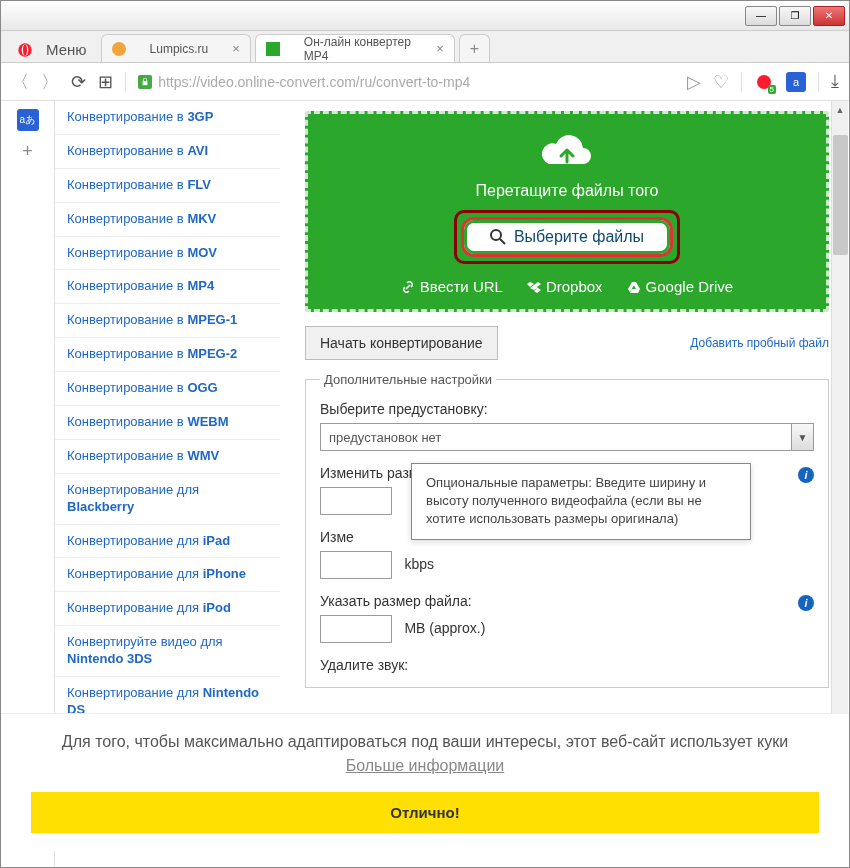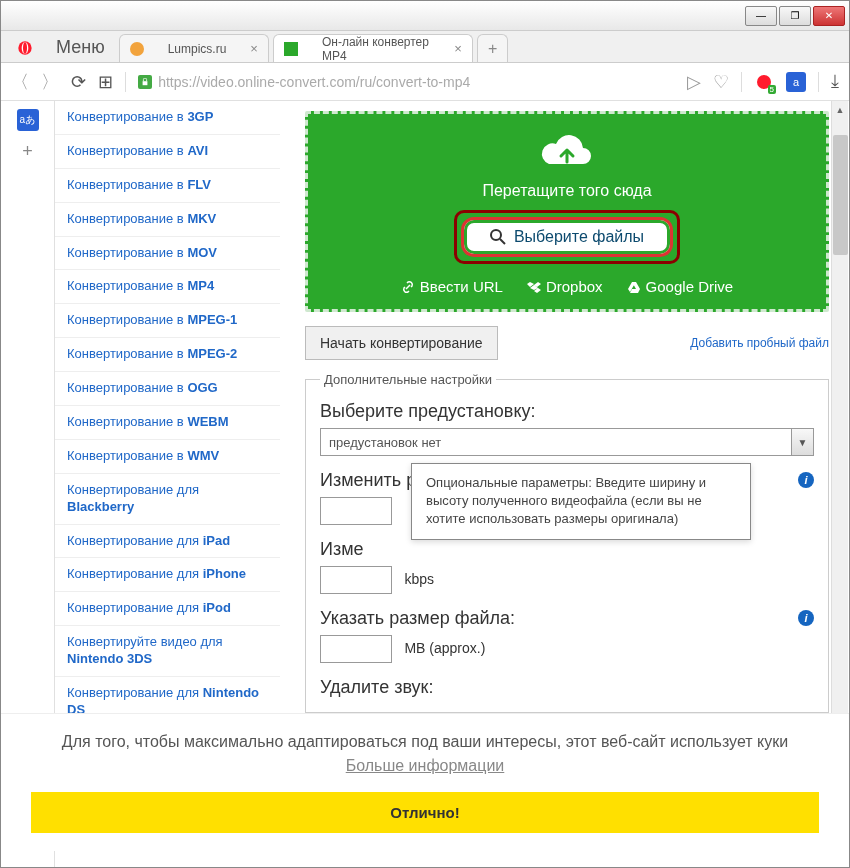--- a/index.html
+++ b/index.html
@@ -2,21 +2,21 @@
 <html><head>
 <meta charset="utf-8">
 <style>
 *{box-sizing:border-box;margin:0;padding:0;font-family:"Segoe UI",Arial,sans-serif}
 body{background:#fff;width:850px;height:868px;overflow:hidden}
 .window{width:850px;height:868px;border:1px solid #888;background:#fff;position:relative}
 .titlebar{height:30px;background:linear-gradient(#fff,#e8e8e8);border-bottom:1px solid #ccc;display:flex;justify-content:flex-end;align-items:center;padding:0 4px;gap:2px}
 .winbtn{width:32px;height:20px;border:1px solid #888;background:linear-gradient(#f8f8f8,#ddd);display:flex;align-items:center;justify-content:center;font-size:10px;border-radius:2px}
 .winbtn.close{background:linear-gradient(#e77,#c33);color:#fff;border-color:#a22}
 .tabbar{height:32px;background:#f0f0f0;display:flex;align-items:flex-end;padding:0 6px;border-bottom:1px solid #ccc}
-.omenu{display:flex;align-items:center;gap:23px;padding:4px 10px;font-size:18px;color:#555}
+.omenu{display:flex;align-items:center;gap:13px;padding:4px 10px;font-size:15px;color:#555}
 .omenu svg{width:16px;height:16px}
 .tab{height:28px;background:#fff;border:1px solid #ccc;border-bottom:none;border-radius:6px 6px 0 0;display:flex;align-items:center;padding:0 10px;gap:24px;font-size:12px;color:#555;margin-left:4px;max-width:200px}
 .tab.inactive{background:#f5f5f5}
 .tab .favicon{width:14px;height:14px;flex-shrink:0}
 .tab .x{margin-left:auto;color:#888;font-size:13px}
 .tab .plus{color:#888;font-size:16px}
 .addrbar{height:38px;display:flex;align-items:center;padding:0 10px;gap:12px;border-bottom:1px solid #e0e0e0}
 .addrbar .nav{color:#999;font-size:18px}
 .addrbar .nav.enabled{color:#555}
 .url{flex:1;display:flex;align-items:center;gap:6px;color:#aaa;font-size:14px}
@@ -36,21 +36,21 @@
 .selectbtn{background:#fff;color:#0c4a6e;padding:8px 26px;font-size:16px;display:inline-flex;align-items:center;gap:8px;border:3px solid #d33;border-radius:13px;box-shadow:0 0 0 3px #2ba82b inset}
 .selectwrap{display:inline-block;padding:4px;border:3px solid #8b0000;border-radius:10px}
 .dropzone .links{display:flex;justify-content:center;gap:24px;margin-top:14px;font-size:15px}
 .dropzone .links span{display:inline-flex;align-items:center;gap:5px}
 .row1{display:flex;align-items:center;margin-top:14px;gap:20px}
 .startbtn{background:#f0f0f0;border:1px solid #bbb;padding:8px 14px;font-size:14px;color:#333}
 .trial{margin-left:auto;font-size:12px;color:#2068c8}
 .fieldset{border:1px solid #ccc;margin-top:12px;padding:14px 14px 0}
 .fieldset legend{font-size:13px;color:#555;padding:0 4px}
 .frow{margin-bottom:14px;position:relative}
-.frow label{display:block;font-size:18px;color:#333;margin-bottom:6px}
+.frow label{display:block;font-size:14px;color:#333;margin-bottom:6px}
 .preset{width:100%;height:28px;border:1px solid #999;background:#fff;display:flex;align-items:center;padding:0 8px;font-size:13px;color:#555;position:relative}
 .preset .dd{position:absolute;right:0;top:0;width:22px;height:26px;border-left:1px solid #999;background:linear-gradient(#f8f8f8,#ddd);display:flex;align-items:center;justify-content:center;font-size:10px}
 .smallinput{width:72px;height:28px;border:1px solid #999;background:#fff;display:inline-block;vertical-align:middle}
 .unit{font-size:14px;color:#333;margin-left:8px}
 .info{position:absolute;right:0;top:2px;width:16px;height:16px;border-radius:50%;background:#1565c0;color:#fff;font-size:11px;font-weight:700;display:flex;align-items:center;justify-content:center;font-style:italic}
 .tooltip{position:absolute;top:462px;left:410px;width:340px;background:#fff;border:1px solid #888;padding:10px 14px;font-size:13px;color:#444;text-align:left;line-height:1.4;z-index:50;box-shadow:0 2px 6px rgba(0,0,0,.15)}
 .cookiebar{position:absolute;bottom:16px;left:0;right:0;background:#fff;padding:16px 30px 18px;text-align:center;border-top:1px solid #eee}
 .cookiebar p{font-size:16px;color:#555;line-height:1.5}
 .cookiebar a{color:#888;text-decoration:underline}
 .okbtn{width:100%;background:#ffe000;border:none;padding:12px;font-size:15px;font-weight:700;color:#333;margin-top:14px}
@@ -148,21 +148,21 @@
       <a><span>Конвертирование для </span><span class="bold">Nintendo DS</span></a>
       <a><span>Конвертирование для </span><span class="bold">PS3</span></a>
     </div>
 
     <div class="main">
       <div class="dropzone">
         <svg class="cloud" width="56" height="40" viewBox="0 0 56 40">
             <path d="M44 16a14 14 0 0 0-27-4A10 10 0 0 0 10 32h34a8 8 0 0 0 0-16z" fill="#fff"></path>
             <path d="M28 30V18m0 0l-6 6m6-6l6 6" stroke="#2ba82b" stroke-width="3" fill="none" stroke-linecap="round"></path>
           </svg>
-        <div class="dtxt">Перетащите того сюда</div>
+        <div class="dtxt">Перетащите файлы того</div>
         <span class="selectwrap">
           <span class="selectbtn">
             <svg width="16" height="16" viewBox="0 0 16 16">
                 <circle cx="6" cy="6" r="5" stroke="#333" stroke-width="2" fill="none"></circle>
                 <line x1="10" y1="10" x2="15" y2="15" stroke="#333" stroke-width="2"></line>
               </svg>
             <span>Выберите файлы</span>
           </span>
         </span>
         <div class="links">

